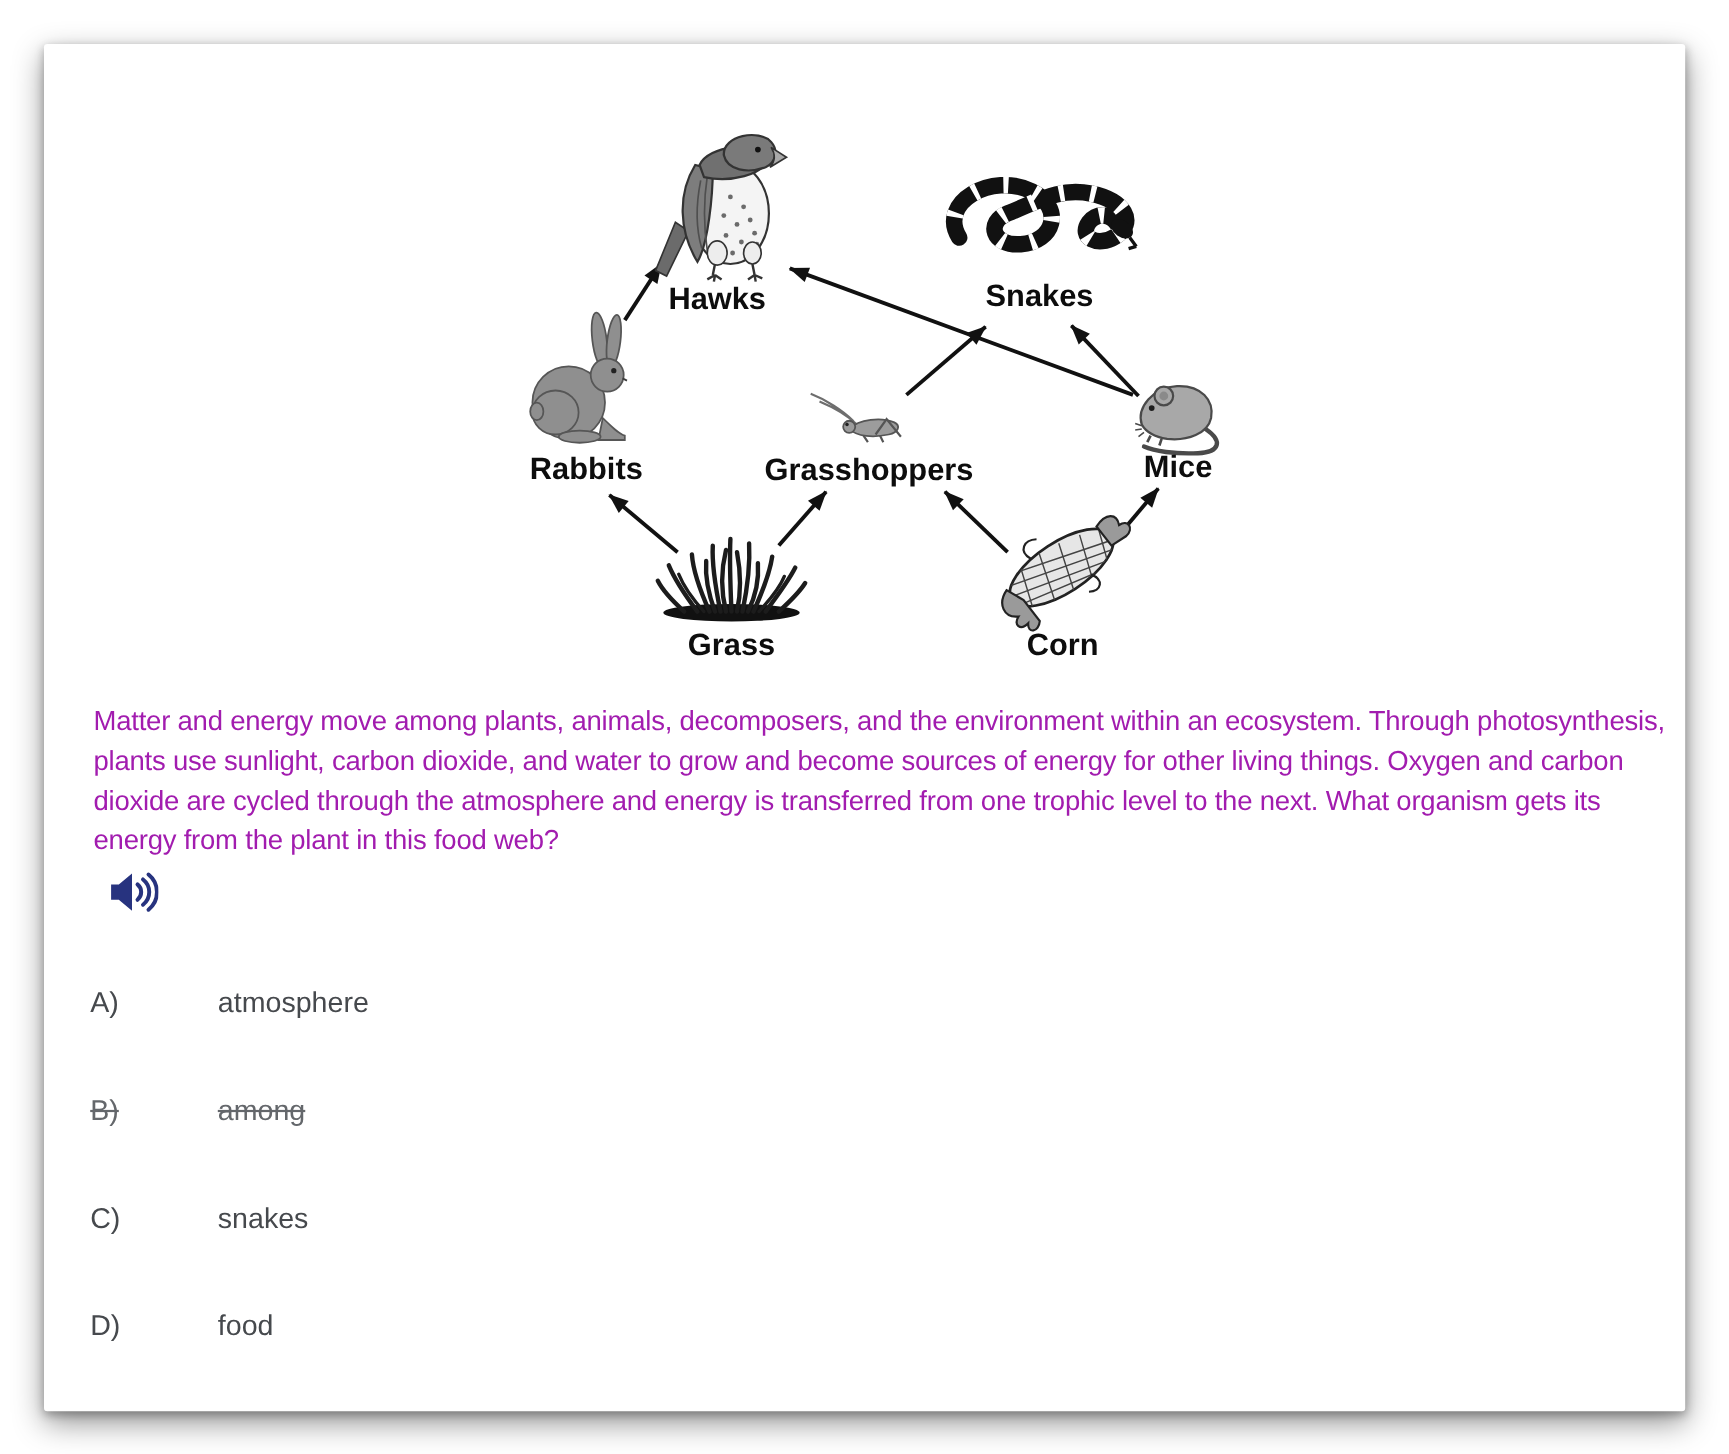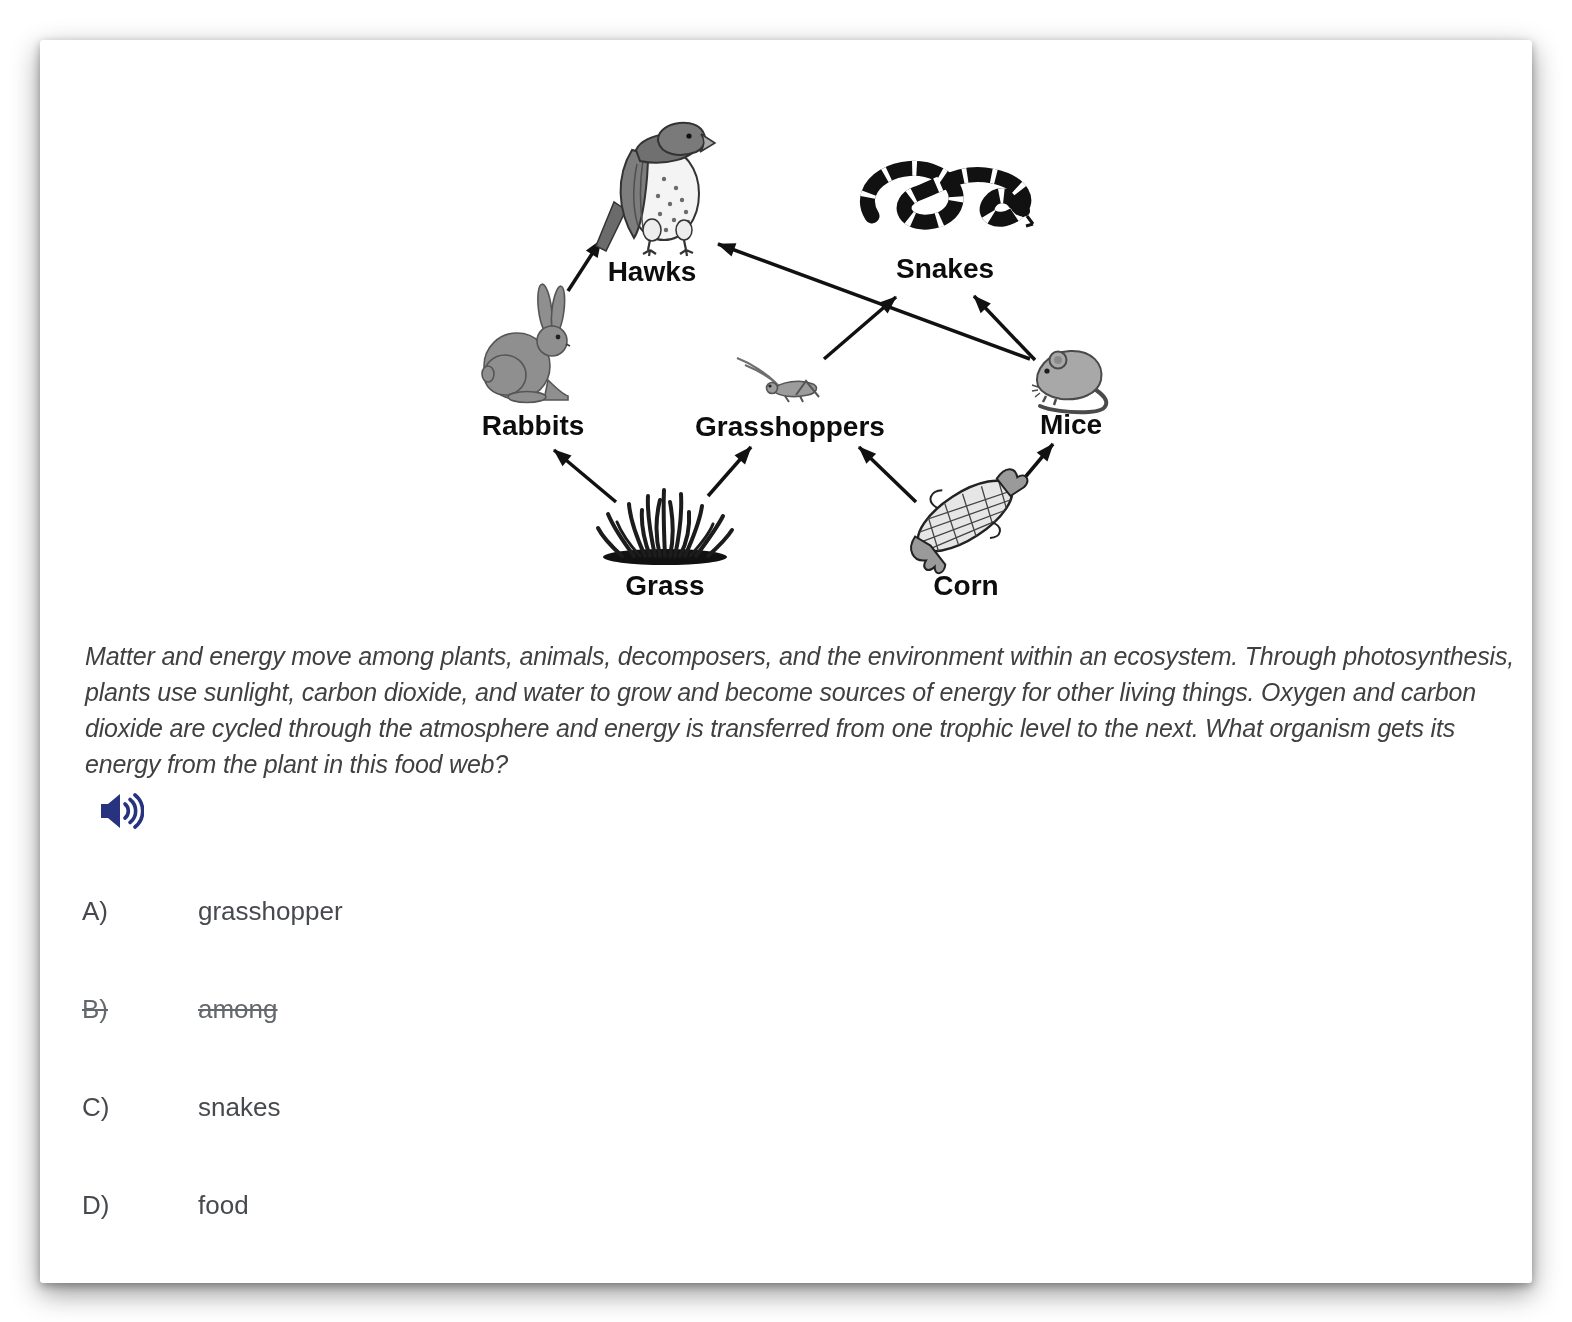--- a/index.html
+++ b/index.html
@@ -15,21 +15,21 @@
   }
   .diagram-wrap{position:absolute;left:0;top:0;width:1492px;height:545px;margin-top:44px;}
   .diagram-svg{position:absolute;left:400px;top:15px;}
   .node-label{
     font-family:"Liberation Sans","DejaVu Sans",sans-serif;
     font-weight:bold;font-size:28px;fill:#0d0d0d;
   }
   .edge{stroke:#111;stroke-width:3.5px;}
   .question-text{
     position:absolute;left:45px;top:598px;width:1438px;
-    font-size:25px;line-height:36px;color:#404040;letter-spacing:-0.2px;font-style:italic;
+    font-size:25px;line-height:36px;color:#a21caf;letter-spacing:-0.2px;
   }
   .audio-btn{
     position:absolute;left:58px;top:750px;width:46px;height:42px;
     border:none;background:transparent;padding:0;cursor:pointer;
   }
   .choices{position:absolute;left:42px;top:855px;width:1400px;}
   .choice{
     display:flex;align-items:baseline;
     font-size:26px;color:#46494d;line-height:32px;margin-bottom:66px;
     cursor:pointer;
@@ -180,21 +180,21 @@
       <path d="M3 14 h7 v14 H3 z M10 14 L22 4 V38 L10 28 z" fill="#27337f"></path>
       <path d="M27 14 a9 9 0 0 1 0 14" fill="none" stroke="#27337f" stroke-width="3.6" stroke-linecap="round"></path>
       <path d="M32 9.5 a14.5 14.5 0 0 1 0 23" fill="none" stroke="#27337f" stroke-width="3.6" stroke-linecap="round"></path>
       <path d="M37 5 a20.5 20.5 0 0 1 0 32" fill="none" stroke="#27337f" stroke-width="3.6" stroke-linecap="round"></path>
     </svg>
   </button>
 
   <div class="choices">
     <div class="choice">
       <span class="letter">A)</span>
-      <span class="text">grasshopper</span>
+      <span class="text">atmosphere</span>
     </div>
     <div class="choice struck">
       <span class="letter">B)</span>
       <span class="text">among</span>
     </div>
     <div class="choice">
       <span class="letter">C)</span>
       <span class="text">snakes</span>
     </div>
     <div class="choice">

